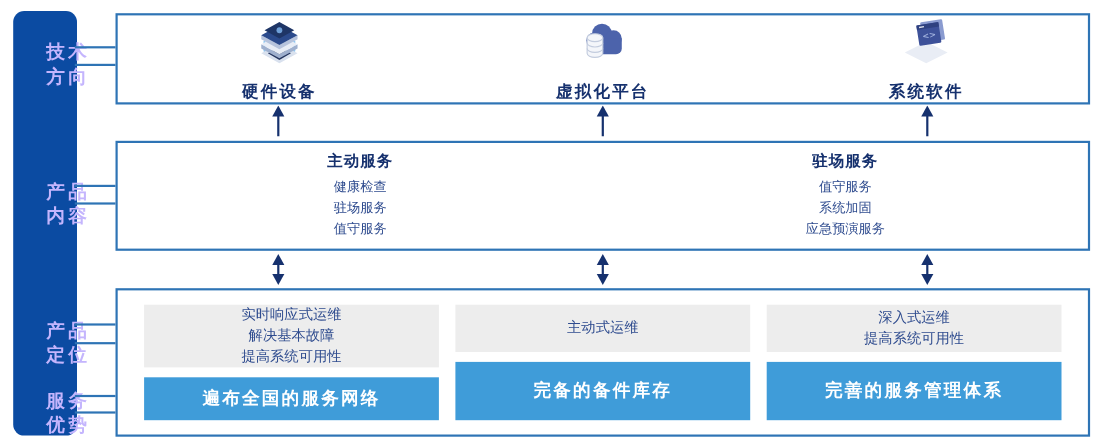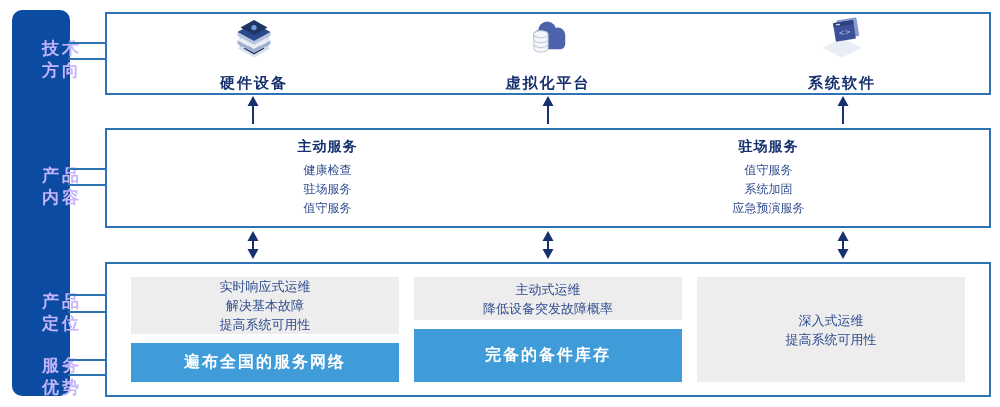--- a/index.html
+++ b/index.html
@@ -207,25 +207,25 @@
       <div class="gray-box">
         <div class="pos-line">实时响应式运维</div>
         <div class="pos-line">解决基本故障</div>
         <div class="pos-line">提高系统可用性</div>
       </div>
       <div class="blue-bar">遍布全国的服务网络</div>
     </div>
     <div class="bcol">
       <div class="gray-box">
         <div class="pos-line">主动式运维</div>
-        <div class="pos-line">降低设备突发故障概率</div>
       </div>
       <div class="blue-bar">完备的备件库存</div>
     </div>
     <div class="bcol">
       <div class="gray-box">
         <div class="pos-line">深入式运维</div>
         <div class="pos-line">提高系统可用性</div>
       </div>
+      <div class="blue-bar">完善的服务管理体系</div>
     </div>
   </div>
 
 </div>
 
 </body></html>

